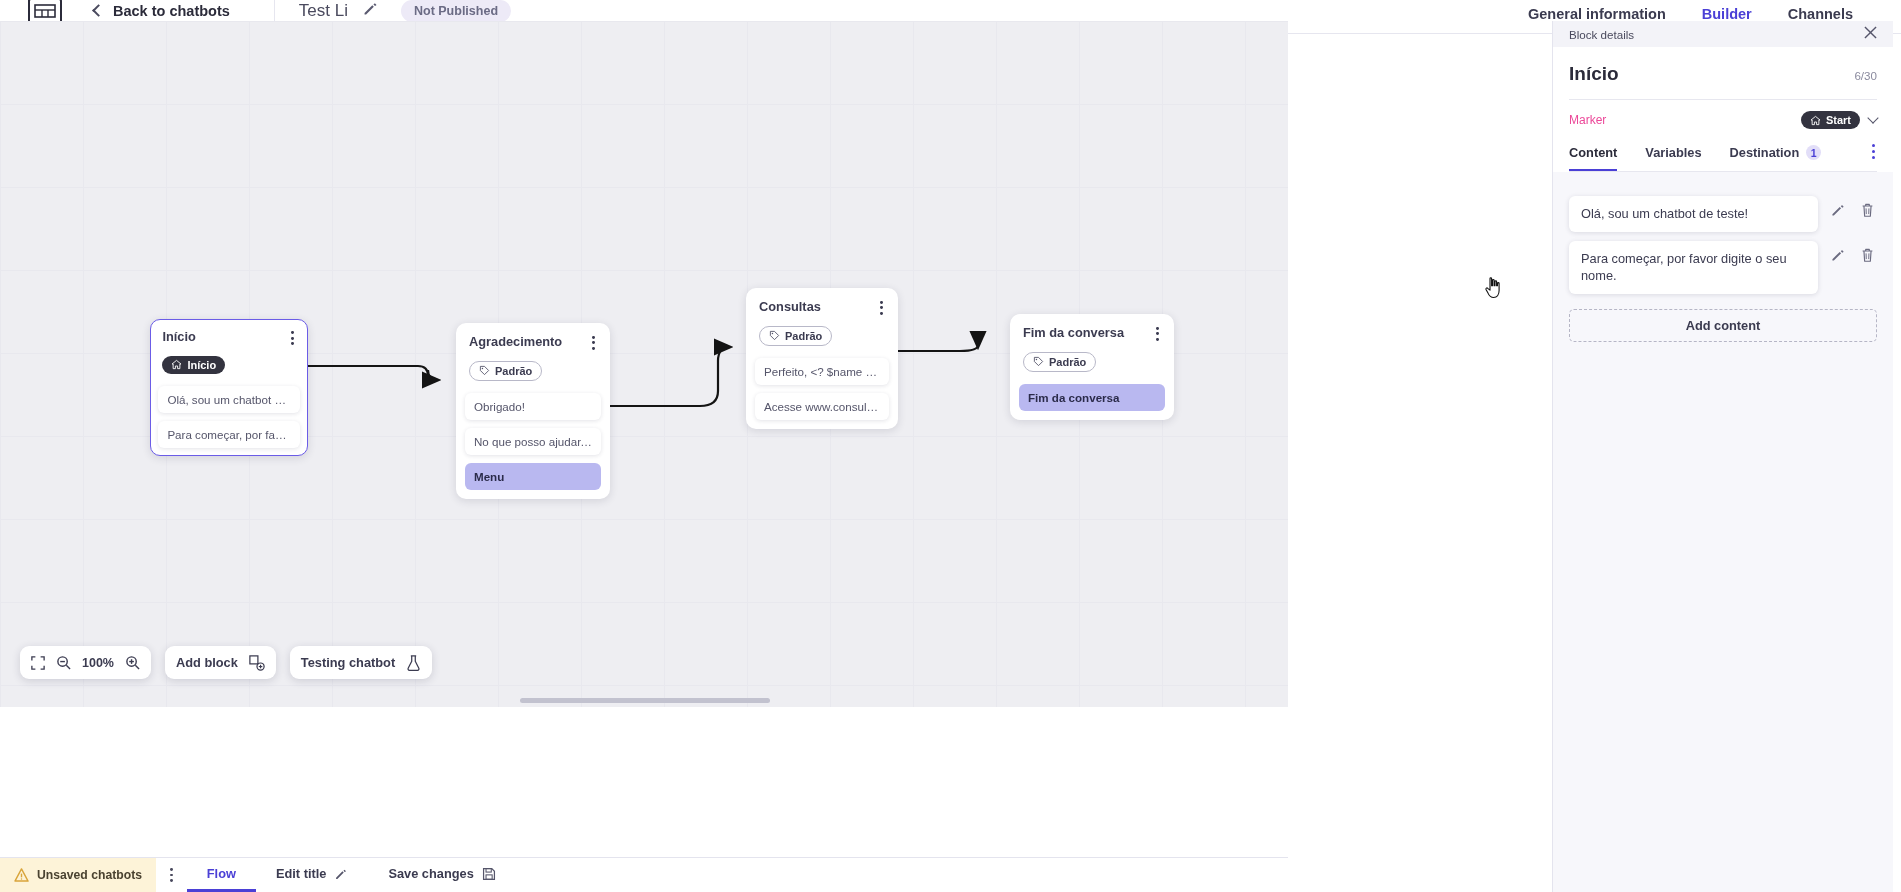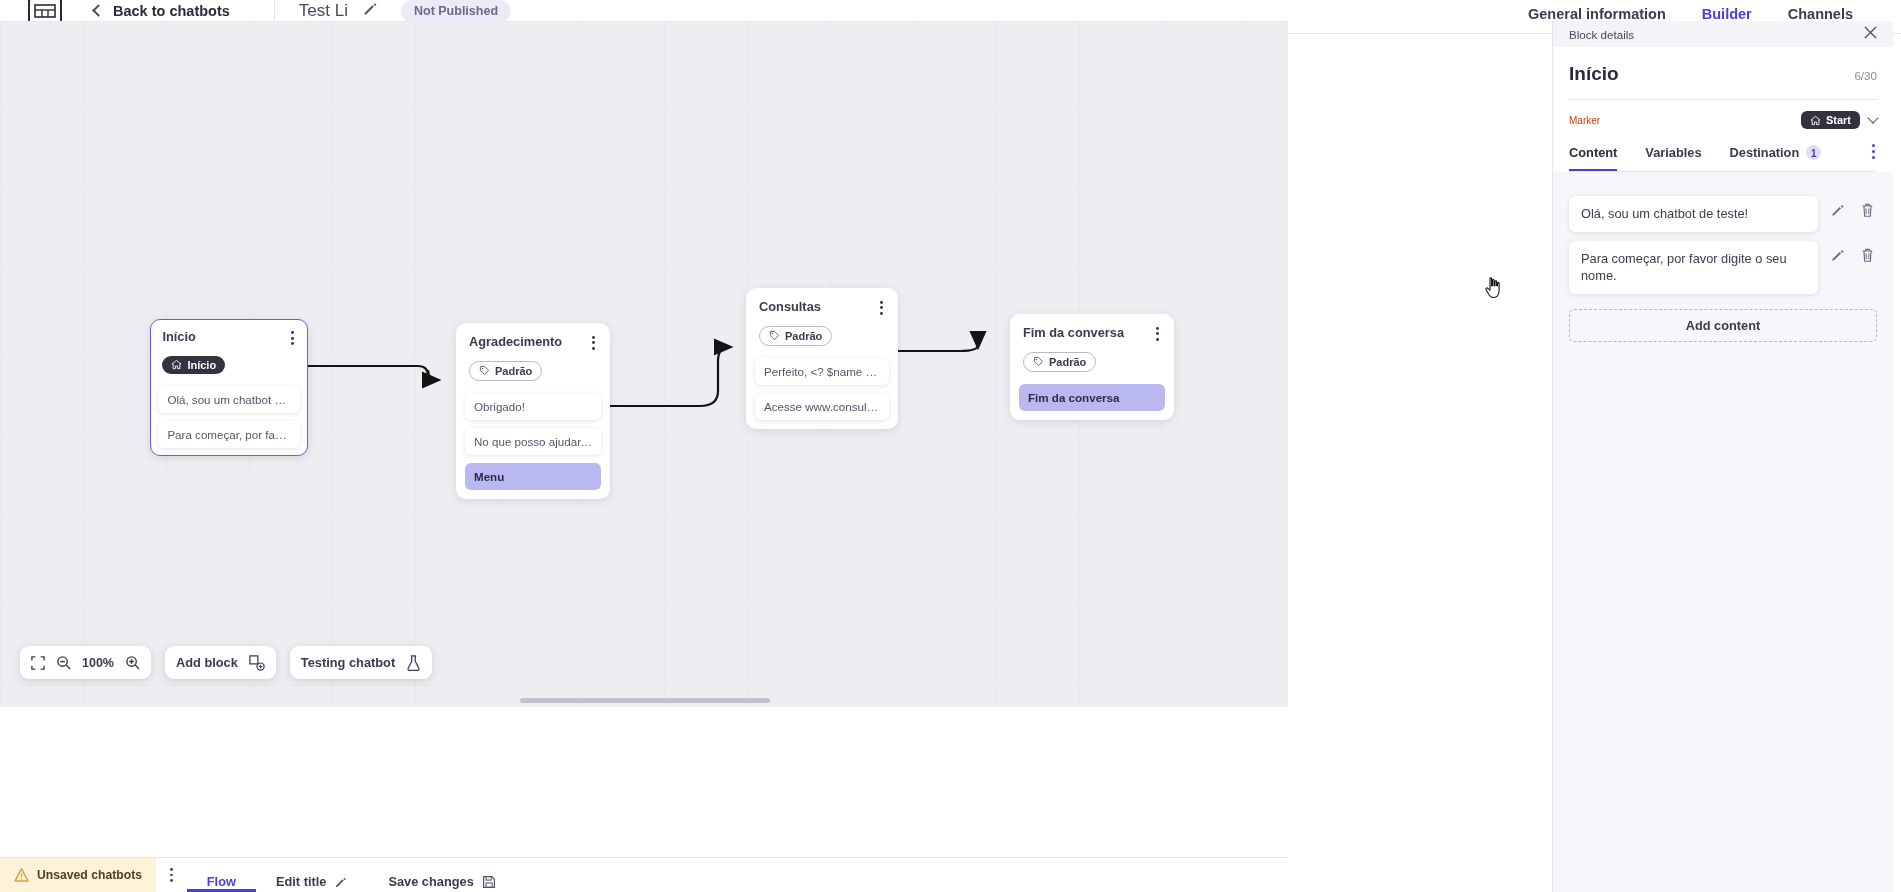--- a/index.html
+++ b/index.html
@@ -107,21 +107,21 @@
     background: #fff; border-top: 1px solid #e4e4ee;
     display: flex; align-items: stretch;
   }
   .unsaved {
     display: flex; align-items: center; gap: 8px; background: #fdf3d8;
     padding: 0 14px; font-size: 12.2px; font-weight: 600; color: #4a4230;
   }
   .bb-kebab { display: flex; flex-direction: column; gap: 2.6px; justify-content: center; padding: 0 14px; cursor: pointer; }
   .bb-kebab i { width: 2.8px; height: 2.8px; border-radius: 50%; background: #4a4a5e; }
   .bb-tab {
-    display: flex; align-items: flex-end; gap: 8px; padding: 0 20px; font-size: 12.8px;
+    display: flex; align-items: center; gap: 8px; padding: 0 20px; font-size: 12.8px;
     font-weight: 600; color: #3b3b50; cursor: pointer; border-bottom: 3px solid transparent;
   }
   .bb-tab.active { color: #4b40d6; border-bottom-color: #4b40d6; }
 
   
   .panel {
     position: absolute; top: 21px; right: 8px; width: 341px; height: 871px;
     background: #f7f7fb; border-left: 1px solid #e4e4ee;
   }
   .panel-head {
@@ -130,21 +130,21 @@
   }
   .panel-head-label { font-size: 11.6px; color: #4a4a5e; font-weight: 500; }
   .close-x { cursor: pointer; }
 
   .panel-body { background: #fff; padding: 0 16px; }
   .panel-title-row { display: flex; align-items: baseline; justify-content: space-between; padding: 16px 0 14px 0; }
   .panel-title { font-size: 19px; font-weight: 600; color: #2b2b3a; }
   .counter { font-size: 11.6px; color: #8a8a9e; }
   .hr { height: 1px; background: #e7e7ef; }
   .marker-row { display: flex; align-items: center; justify-content: space-between; padding: 11px 0 12px 0; }
-  .marker-label { font-size: 10px; color: #c2410c; }
+  .marker-label { font-size: 12px; color: #ec4899; }
   .marker-right { display: flex; align-items: center; gap: 9px; }
   .chev-down { width: 8px; height: 8px; border-right: 1.8px solid #55556a; border-bottom: 1.8px solid #55556a; transform: rotate(45deg); margin-top: -4px; cursor: pointer; }
 
   .tabs-row { display: flex; align-items: center; border-bottom: 1px solid #e7e7ef; }
   .ptab {
     font-size: 12.8px; font-weight: 600; color: #3b3b50; padding: 4px 0 9px 0; margin-right: 28px;
     cursor: pointer; border-bottom: 2.5px solid transparent; display: flex; align-items: center; gap: 7px;
   }
   .ptab.active { color: #2b2b3a; border-bottom-color: #4b40d6; }
   .count-badge {
@@ -389,21 +389,21 @@
     <div class="panel-body">
       <div class="panel-title-row">
         <span class="panel-title">Início</span>
         <span class="counter">6/30</span>
       </div>
       <div class="hr"></div>
 
       <div class="marker-row">
         <span class="marker-label">Marker</span>
         <span class="marker-right">
-          <span class="pill start" style="margin:0;border-radius:6px;">
+          <span class="pill start" style="margin:0;">
             <svg width="11" height="11" viewBox="0 0 16 16">
                 <path d="M8 2L1.5 7.3h1.6V14h3.3v-3.8h3.2V14h3.3V7.3h1.6z" fill="none" stroke="#fff" stroke-width="1.3" stroke-linejoin="round"></path>
               </svg>
             <span>Start</span>
           </span>
           <span class="chev-down"></span>
         </span>
       </div>
 
       <div class="tabs-row">

